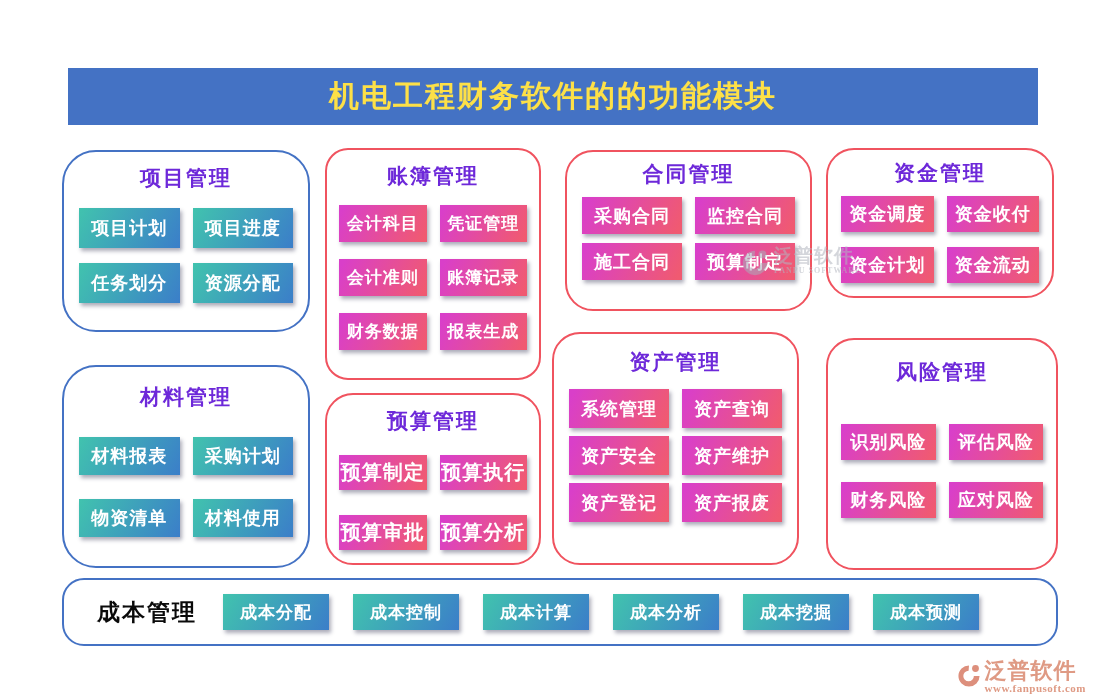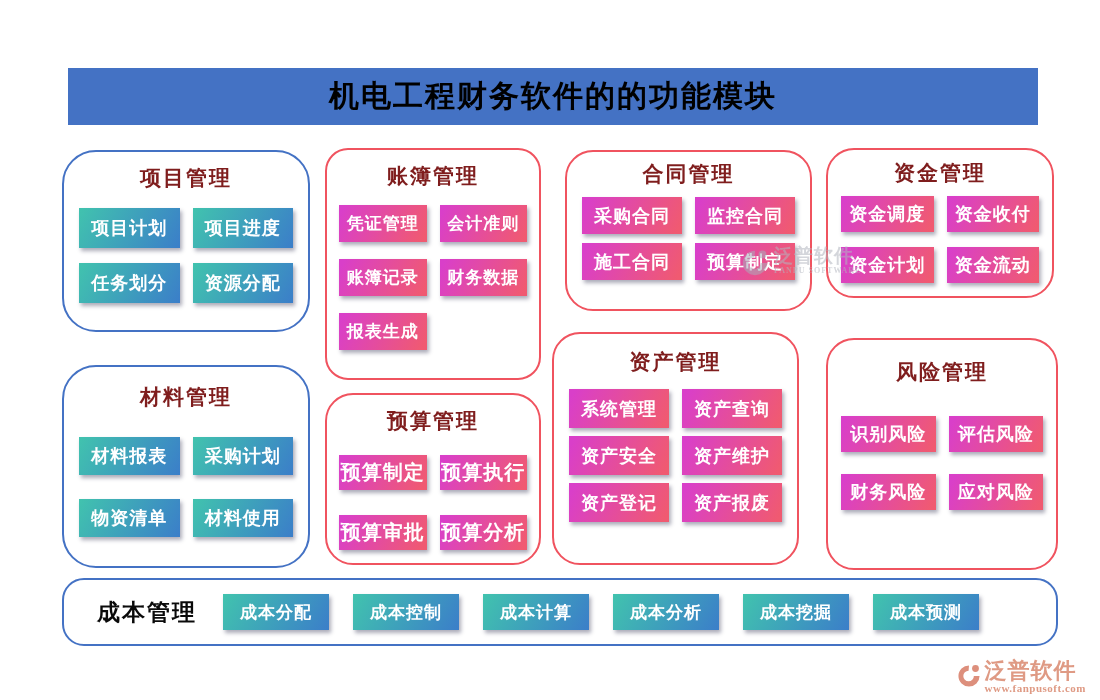--- a/index.html
+++ b/index.html
@@ -7,30 +7,30 @@
     width:1100px;height:700px;position:relative;background:#ffffff;
     font-family:"Liberation Serif","DejaVu Serif",serif;
     overflow:hidden;
   }
   
   .banner{
     position:absolute;left:68px;top:68px;width:970px;height:57px;
     background:#4472c4;display:flex;align-items:center;justify-content:center;
   }
   .banner .t{
-    font-size:30px;font-weight:bold;color:#000000;letter-spacing:2px;
+    font-size:30px;font-weight:bold;color:#fde047;letter-spacing:2px;
   }
   
   .card{
     position:absolute;background:#fff;border:2px solid #f0535f;border-radius:28px;
     box-sizing:border-box;
   }
   .card[data-theme="blue"]{border-color:#4472c4;border-radius:34px;}
   .card .ctitle{
-    text-align:center;font-size:21px;font-weight:bold;color:#7f1d1d;
+    text-align:center;font-size:21px;font-weight:bold;color:#6d28d9;
     letter-spacing:2px;margin-top:12px;
   }
   .grid{
     display:grid;grid-template-columns:1fr 1fr;
     column-gap:13px;padding:0 15px;margin-top:14px;
   }
   .btn{
     height:38px;display:flex;align-items:center;justify-content:center;
     color:#ffffff;font-weight:bold;font-size:18px;letter-spacing:1px;
     white-space:nowrap;box-shadow:2px 3px 4px rgba(70,70,100,.45);
@@ -61,21 +61,21 @@
   .c4 .grid{row-gap:24px;margin-top:26px;}
   .c5{left:325px;top:393px;width:216px;height:172px;}
   .c5 .grid{row-gap:25px;margin-top:20px;padding:0 12px;}
   .c5 .btn{height:35px;font-size:20px;}
   .c6{left:552px;top:332px;width:247px;height:233px;}
   .c6 .ctitle{margin-top:14px;}
   .c6 .grid{row-gap:8px;margin-top:13px;}
   .c6 .btn{height:39px;}
   .c7{left:826px;top:338px;width:232px;height:232px;}
   .c7 .ctitle{margin-top:18px;}
-  .c7 .grid{row-gap:22px;margin-top:30px;padding:0 13px;}
+  .c7 .grid{row-gap:22px;margin-top:38px;padding:0 13px;}
   .c7 .btn{height:36px;}
   
   .costbar{
     position:absolute;left:62px;top:578px;width:996px;height:68px;
     border:2px solid #4472c4;border-radius:22px;box-sizing:border-box;
     display:flex;align-items:center;padding:0 0 0 33px;
   }
   .costbar .ctitle{
     font-size:23px;font-weight:bold;color:#0a0a0a;letter-spacing:2px;
     margin:0 26px 0 0;
@@ -118,20 +118,21 @@
       <div class="btn">项目计划</div>
       <div class="btn">项目进度</div>
       <div class="btn">任务划分</div>
       <div class="btn">资源分配</div>
     </div>
 </section>
 
 <section class="card c1" data-theme="red">
   <div class="ctitle">账簿管理</div>
   <div class="grid">
+      <div class="btn">会计科目</div>
       <div class="btn">凭证管理</div>
       <div class="btn">会计准则</div>
       <div class="btn">账簿记录</div>
       <div class="btn">财务数据</div>
       <div class="btn">报表生成</div>
     </div>
 </section>
 
 <section class="card c2" data-theme="red">
   <div class="ctitle">合同管理</div>

